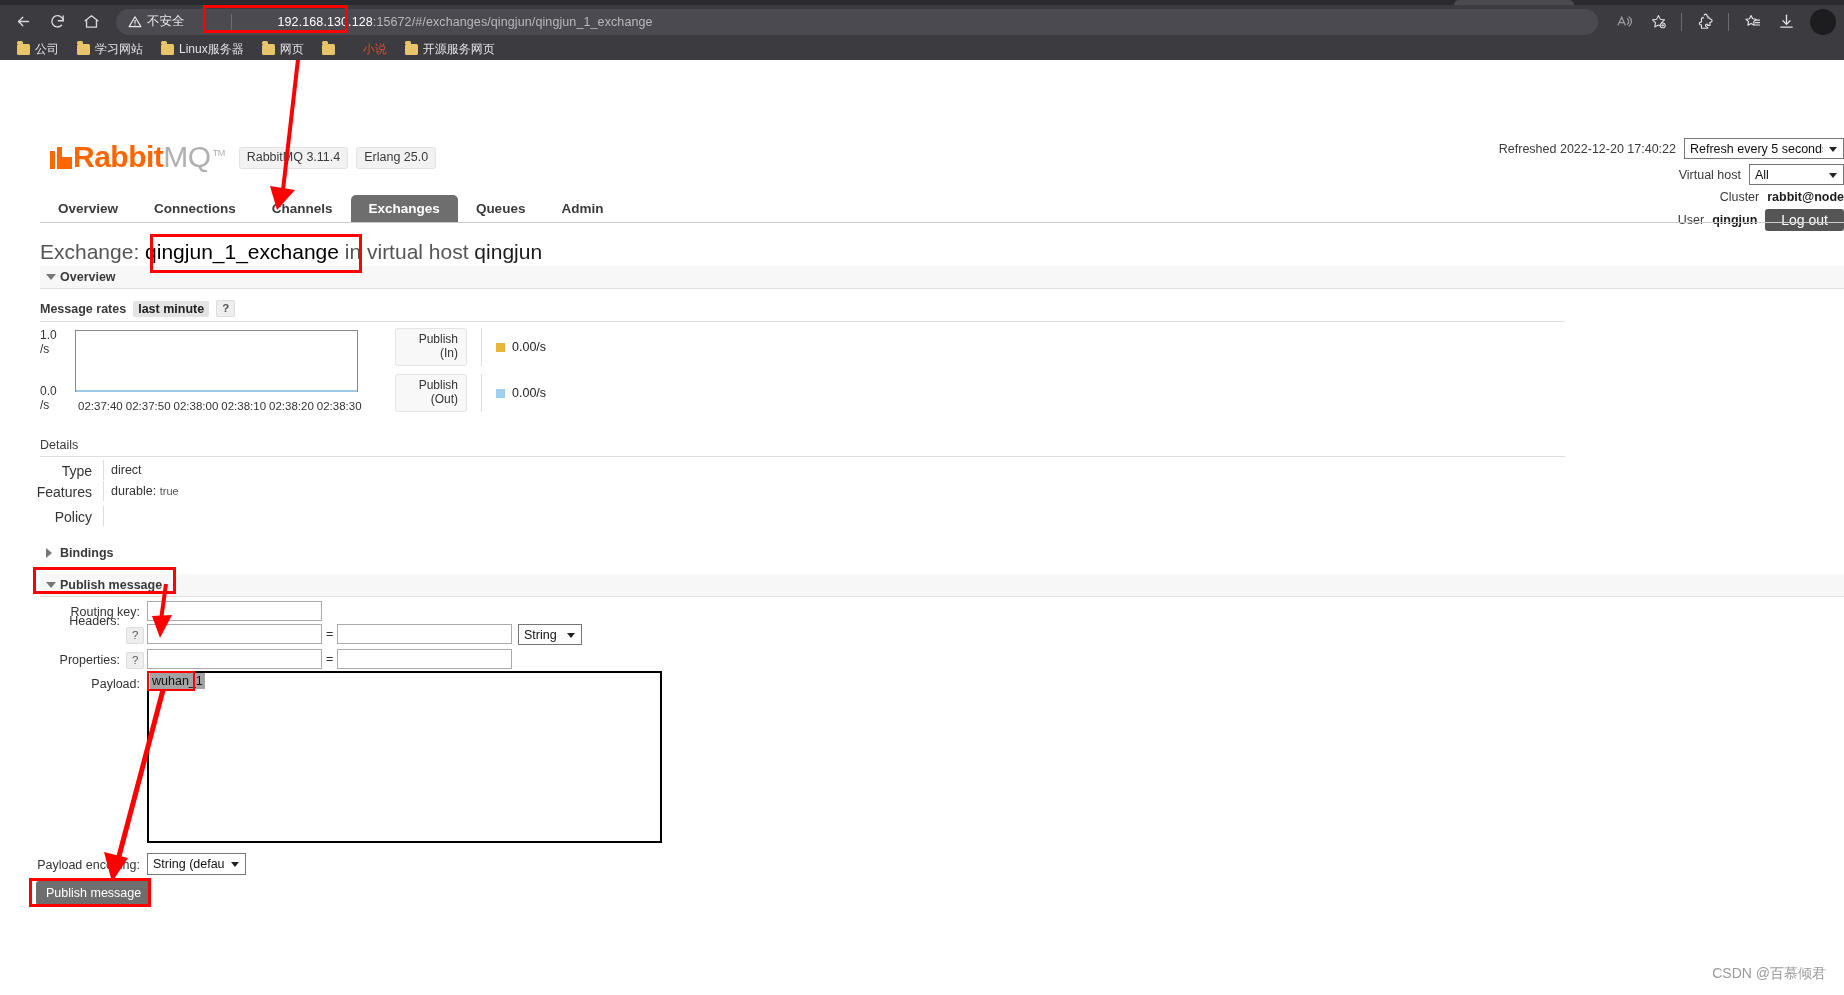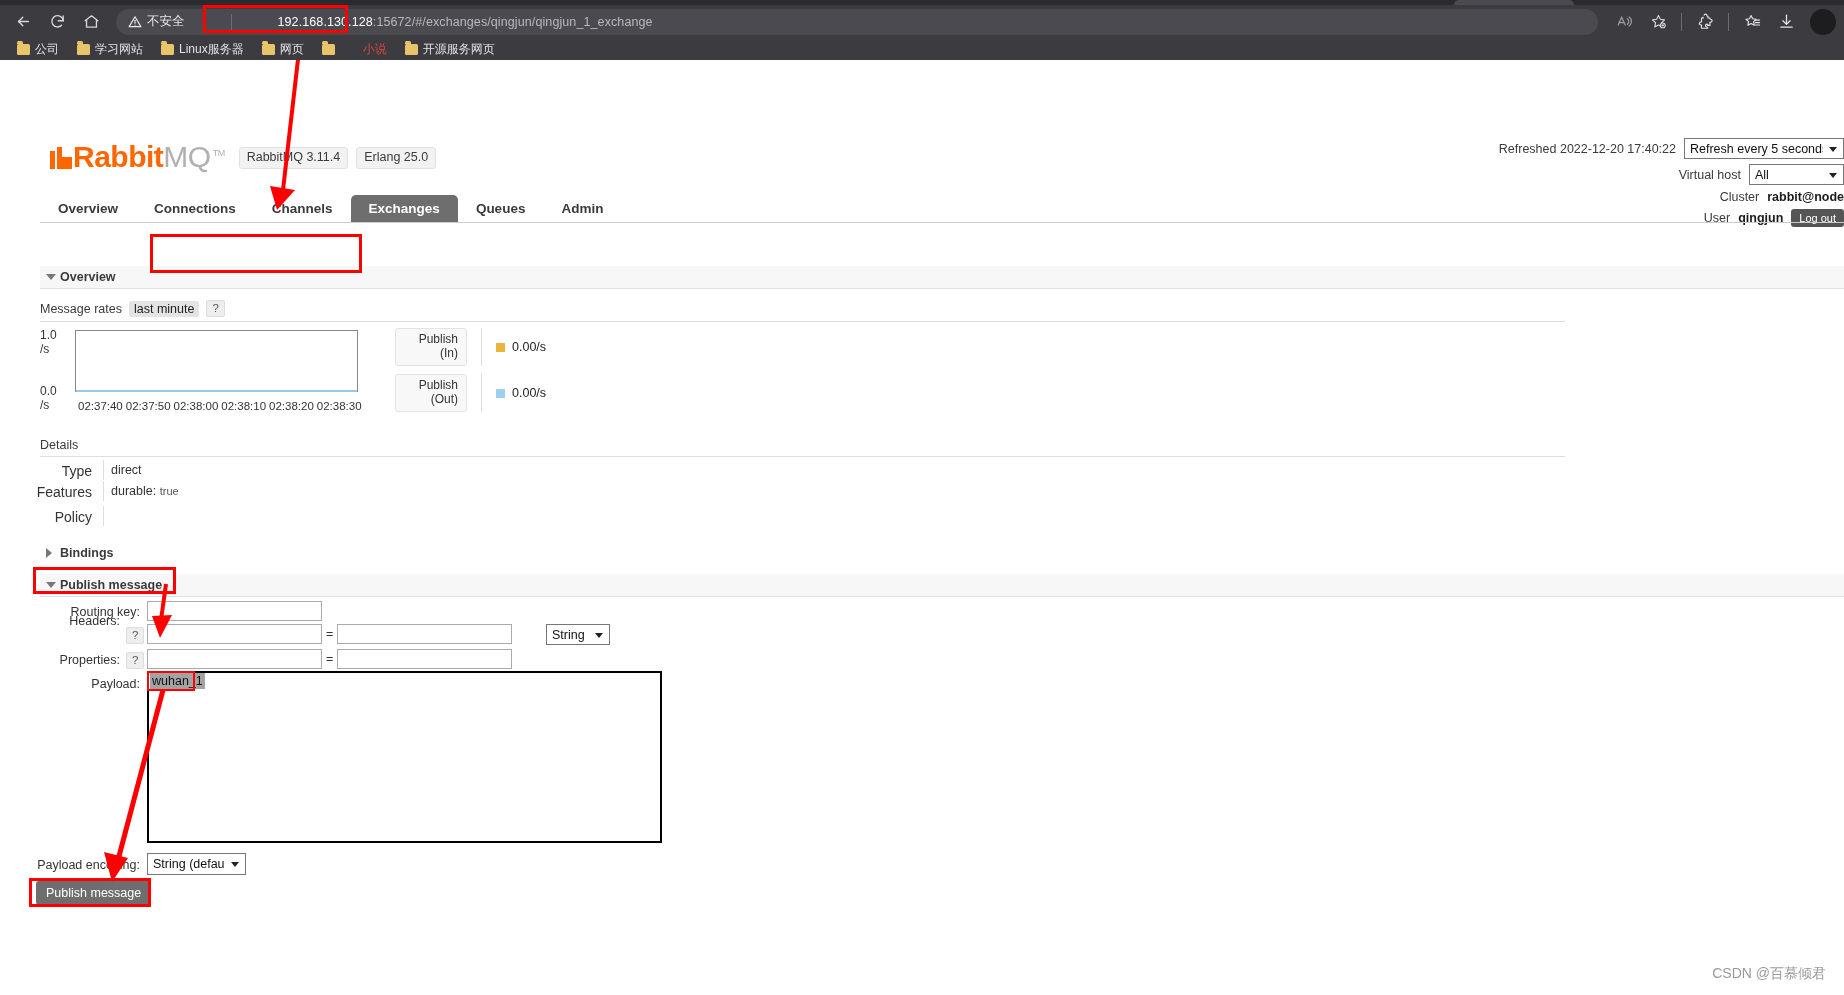--- a/index.html
+++ b/index.html
@@ -100,22 +100,22 @@
     -webkit-appearance:none; appearance:none;
   }
   .sel-wrap { position:relative; display:inline-block; }
   .sel-wrap:after {
     content:""; position:absolute; right:7px; top:50%; margin-top:-2px;
     border-left:4px solid transparent; border-right:4px solid transparent;
     border-top:5px solid #222; pointer-events:none;
   }
   .bold { font-weight:bold; color:#1b1b1b; }
   .logout-btn {
-    background:#555; color:#fff; border:0; font-size:11px;
-    padding:3px 8px; border-radius:3px; font-family:"Liberation Sans", sans-serif;
+    background:#555; color:#fff; border:0; font-size:14px;
+    padding:3px 16px; border-radius:3px; font-family:"Liberation Sans", sans-serif;
     cursor:pointer;
   }
 
   #nav {
     position:absolute; left:40px; right:0; top:137px;
     display:flex; align-items:flex-end; gap:0px; border-bottom:1px solid #ccc;
     height:26px;
   }
   .nav-item {
     font-size:13.5px; font-weight:bold; color:#3a3a3a;
@@ -359,27 +359,33 @@
 
   <div id="nav">
     <div class="nav-item">Overview</div>
     <div class="nav-item">Connections</div>
     <div class="nav-item">Channels</div>
     <div class="nav-item active">Exchanges</div>
     <div class="nav-item">Queues</div>
     <div class="nav-item">Admin</div>
   </div>
 
+  <div id="title">
+    <span class="grey">Exchange:</span>
+    <span class="exname">qingjun_1_exchange</span>
+    <span class="grey">in virtual host</span>
+    <span class="vhost">qingjun</span>
+  </div>
 
   <div class="section-head" style="top:206px;">
     <span class="caret-down"></span>
     <span>Overview</span>
   </div>
 
-  <div class="subhead" style="top:240px; display:flex; align-items:center; gap:7px;">
+  <div class="subhead" style="top:240px; display:flex; align-items:center; gap:7px;font-weight:bold;">
     <span>Message rates</span>
     <span class="chip">last minute</span>
     <span class="qmark">?</span>
   </div>
   <div class="hrule" style="top:261px; width:1525px;"></div>
 
   <div id="chart-area">
     <span class="ax-label" style="left:0px; top:263px; position:absolute;"></span>
     <div id="chart-box">
       <div class="baseline"></div>
@@ -450,21 +456,21 @@
 
   <div class="f-label" style="left:0px; top:545px; width:140px;">Routing key:</div>
   <input class="f-input" style="left: 147px; top: 541px; width: 175px;" value="">
 
   <div class="f-label" style="left:0px; top:539px; width:120px;margin-top:15px;">Headers:</div>
   <span class="qmark" style="position:absolute; left:126px; top:567px;">?</span>
   <input class="f-input" style="left: 147px; top: 564px; width: 175px;" value="">
   <span class="eq" style="left:326px; top:567px;">=</span>
   <input class="f-input" style="left: 337px; top: 564px; width: 175px;" value="">
   <span class="sel-wrap" style="position:absolute; left:518px; top:564px;">
-    <select class="sel" style="width:64px; height:21px;margin-left:28px;">
+    <select class="sel" style="width:64px; height:21px;">
       <option>String</option>
     </select>
   </span>
 
   <div class="f-label" style="left:0px; top:593px; width:120px;">Properties:</div>
   <span class="qmark" style="position:absolute; left:126px; top:592px;">?</span>
   <input class="f-input" style="left: 147px; top: 589px; width: 175px;" value="">
   <span class="eq" style="left:326px; top:592px;">=</span>
   <input class="f-input" style="left: 337px; top: 589px; width: 175px;" value="">
 

